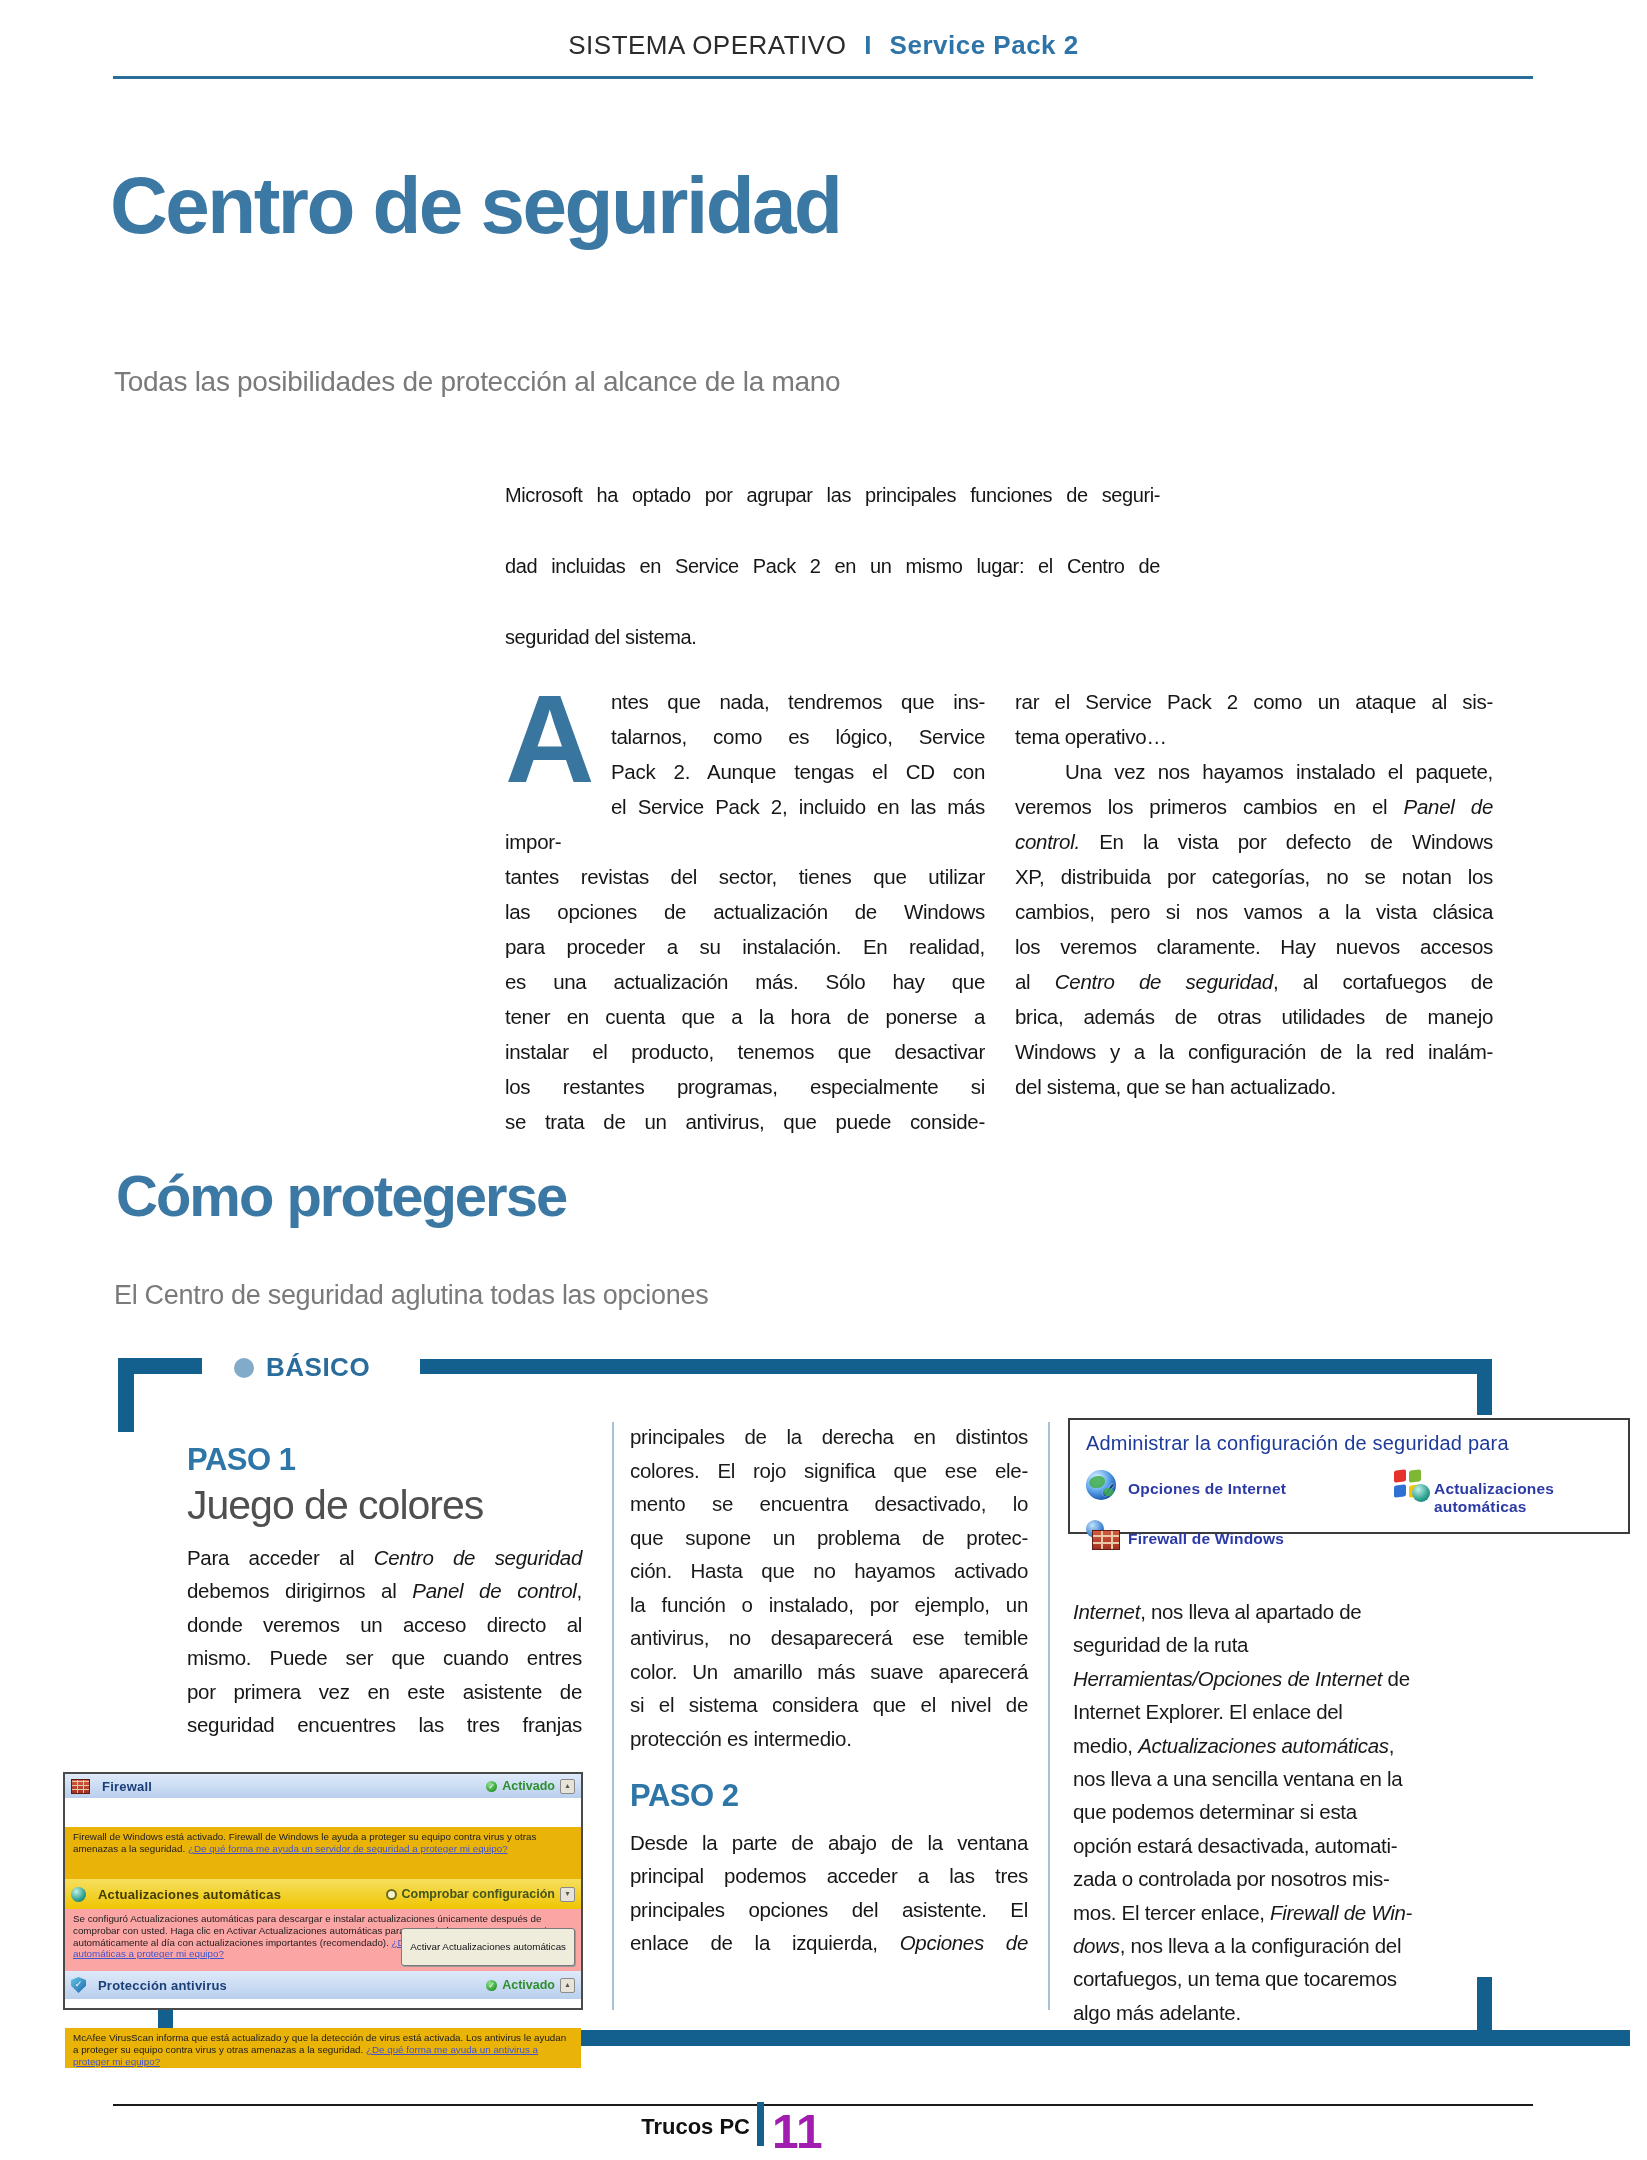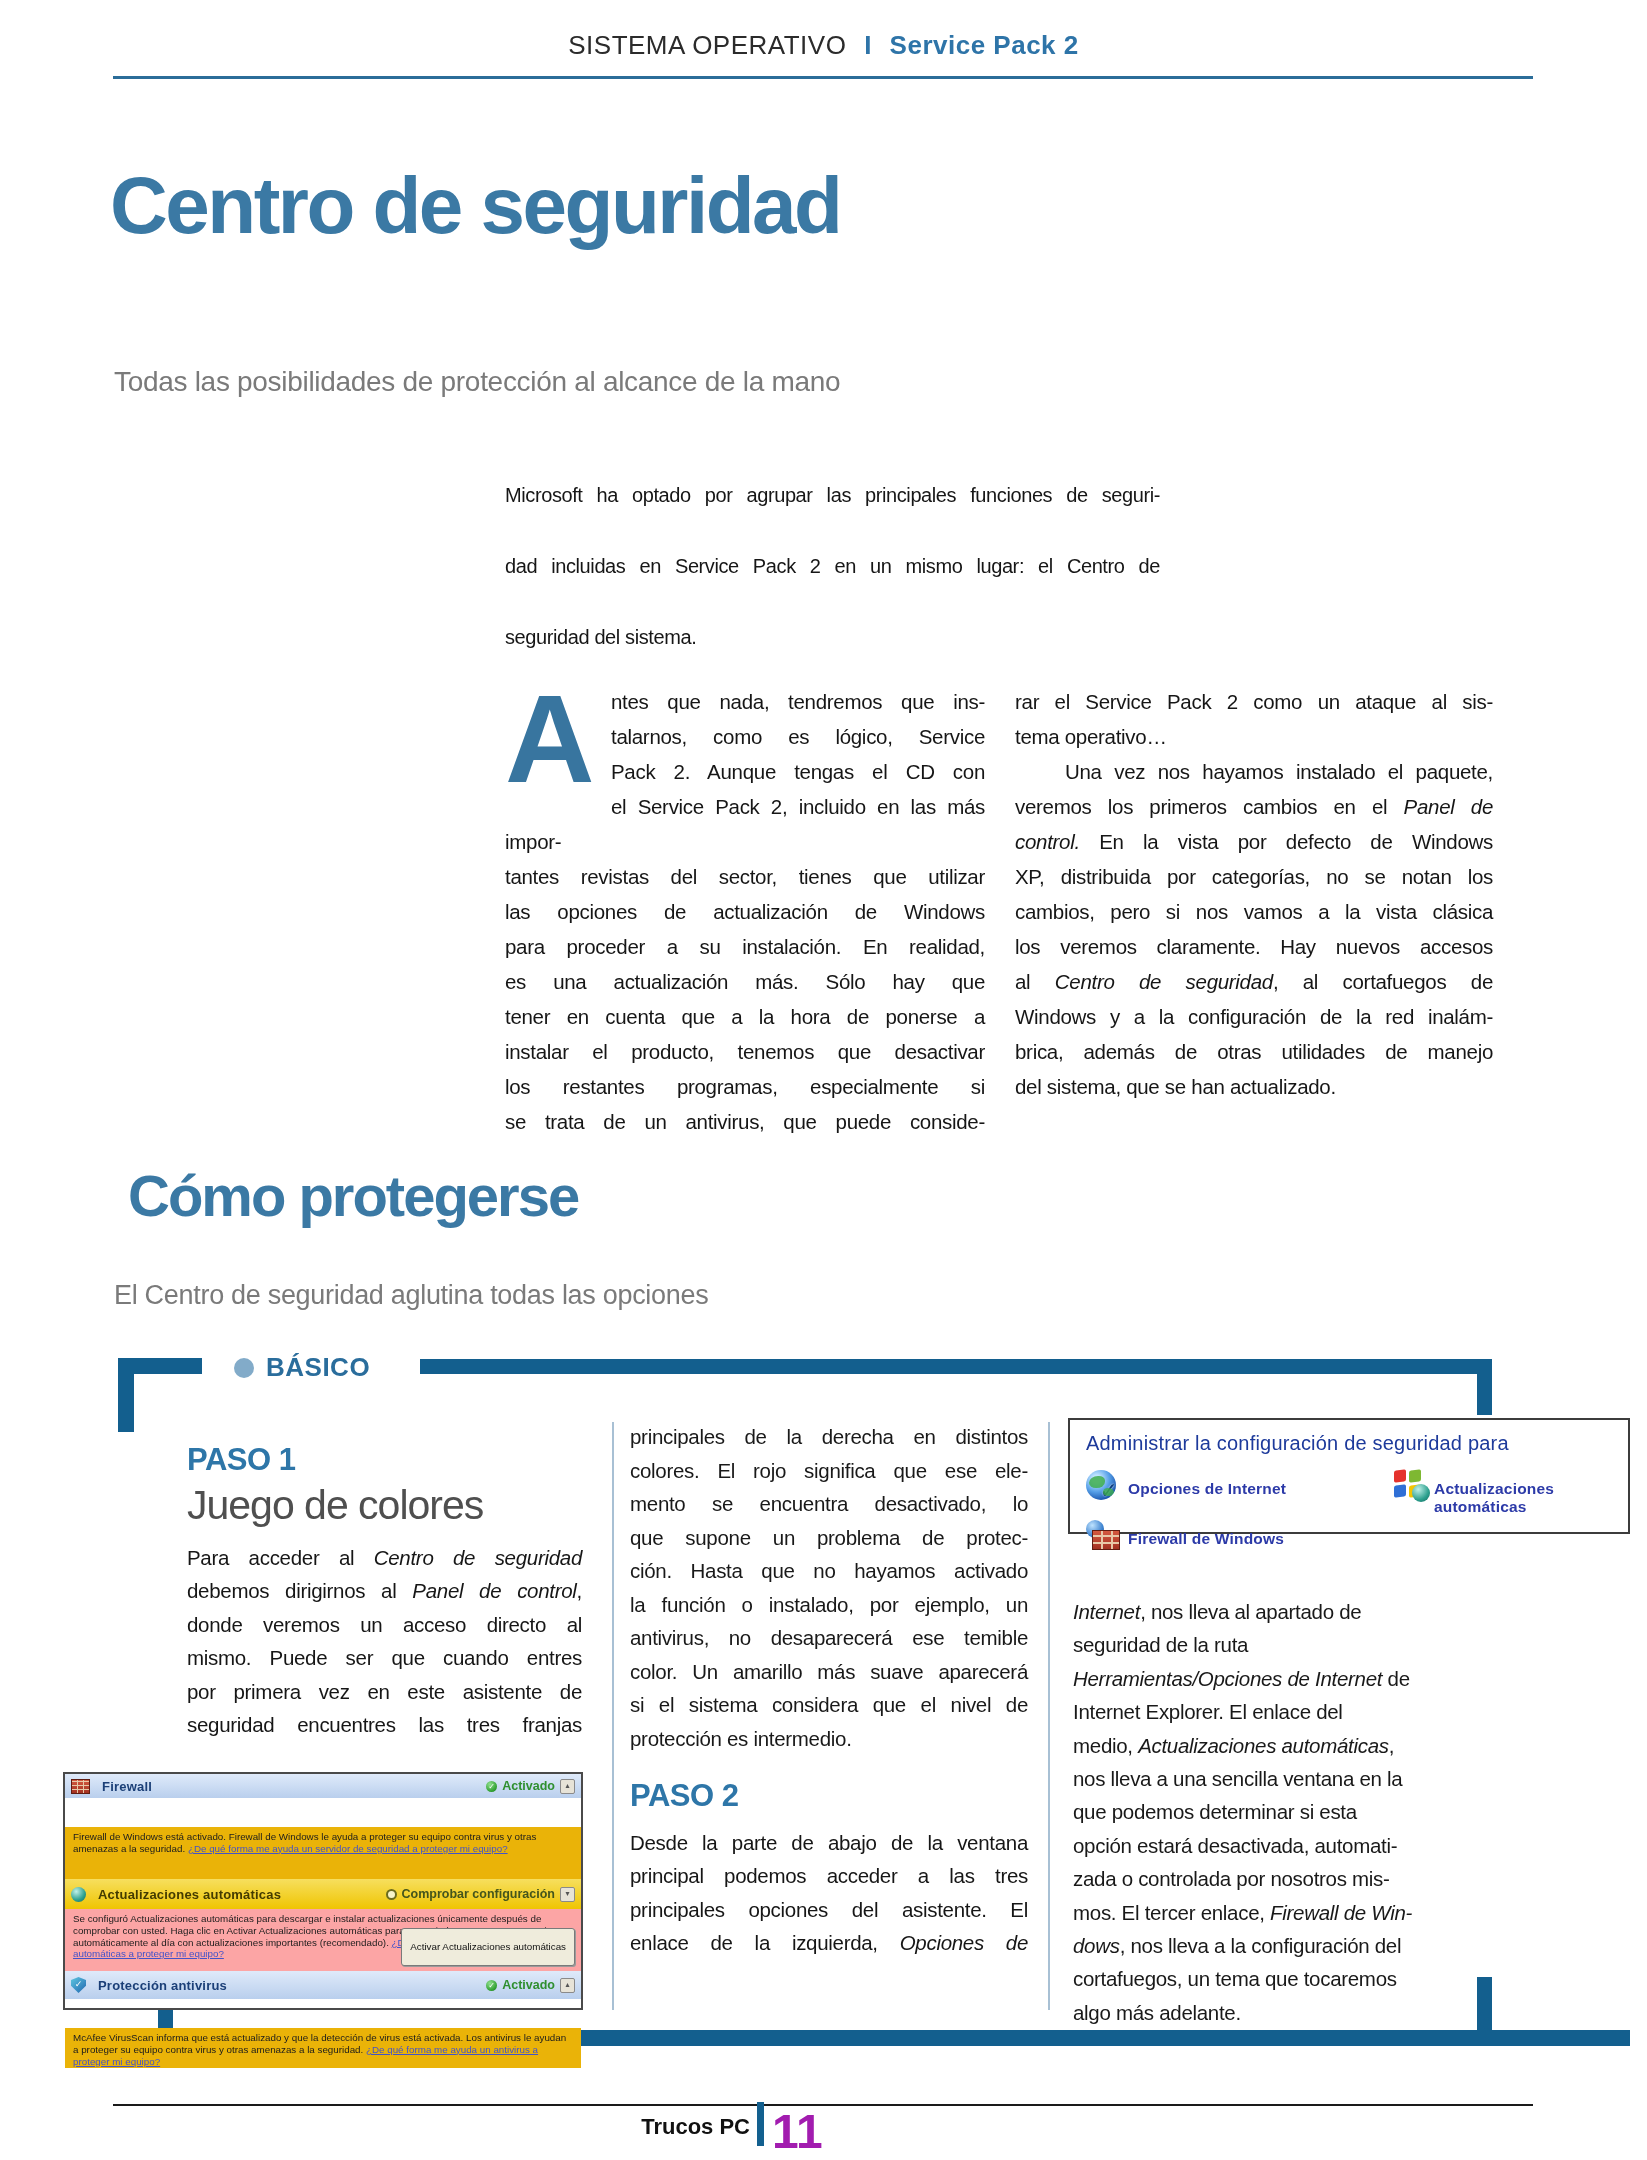--- a/index.html
+++ b/index.html
@@ -25,21 +25,21 @@
   .intro{top:460px;left:505px;width:655px;font-size:20px;line-height:71px;letter-spacing:-.4px;color:#161616;}
 
   
   .bcol{top:684px;width:480px;font-size:20.5px;line-height:35px;letter-spacing:-.3px;color:#161616;}
   .bcol1{left:505px;}
   .bcol2{left:1015px;width:478px;}
   .dropcap{float:left;width:96px;height:100px;margin:6px 10px 0 0;font-size:124px;line-height:.8;
            font-weight:bold;color:#38759f;}
 
   
-  .sec2title{top:1162px;left:128px;margin:0;font-size:58px;font-weight:bold;color:#3b79a4;letter-spacing:-2px;}
+  .sec2title{top:1162px;left:116px;margin:0;font-size:58px;font-weight:bold;color:#3b79a4;letter-spacing:-2px;}
   .sec2sub{top:1280px;left:114px;font-size:27px;color:#7a7a7a;letter-spacing:-.3px;}
 
   
   .brv{left:118px;top:1358px;width:16px;height:74px;background:#135f8e;}
   .brh{left:118px;top:1358px;width:84px;height:16px;background:#135f8e;}
   .bdot{left:234px;top:1358px;width:20px;height:20px;border-radius:50%;background:#82abc9;}
   .blabel{left:266px;top:1352px;font-size:26px;font-weight:bold;color:#2a6d9c;letter-spacing:.5px;}
   .tbar{left:420px;top:1359px;width:1072px;height:15px;background:#135f8e;}
   .tdrop{left:1477px;top:1359px;width:15px;height:56px;background:#135f8e;}
 
@@ -158,22 +158,22 @@
   <div class="abs bcol bcol2 jl">
       <div class="ln"><span>rar el Service Pack 2 como un ataque al sis-</span></div>
       <div class="ln end"><span>tema operativo…</span></div>
       <div class="ln"><span>&nbsp;&nbsp;&nbsp;&nbsp;Una vez nos hayamos instalado el paquete,</span></div>
       <div class="ln"><span>veremos los primeros cambios en el </span><span class="it">Panel de</span></div>
       <div class="ln"><span class="it">control.</span><span> En la vista por defecto de Windows</span></div>
       <div class="ln"><span>XP, distribuida por categorías, no se notan los</span></div>
       <div class="ln"><span>cambios, pero si nos vamos a la vista clásica</span></div>
       <div class="ln"><span>los veremos claramente. Hay nuevos accesos</span></div>
       <div class="ln"><span>al </span><span class="it">Centro de seguridad</span><span>, al cortafuegos de</span></div>
+      <div class="ln"><span>brica, además de otras utilidades de manejo</span></div>
       <div class="ln"><span>Windows y a la configuración de la red inalám-</span></div>
-      <div class="ln"><span>brica, además de otras utilidades de manejo</span></div>
       <div class="ln end"><span>del sistema, que se han actualizado.</span></div>
     </div>
 
   <h2 class="abs sec2title">Cómo protegerse</h2>
   <div class="abs sec2sub">El Centro de seguridad aglutina todas las opciones</div>
 
   <div class="abs brv"></div>
   <div class="abs brh"></div>
   <div class="abs bdot"></div>
   <div class="abs blabel">BÁSICO</div>

